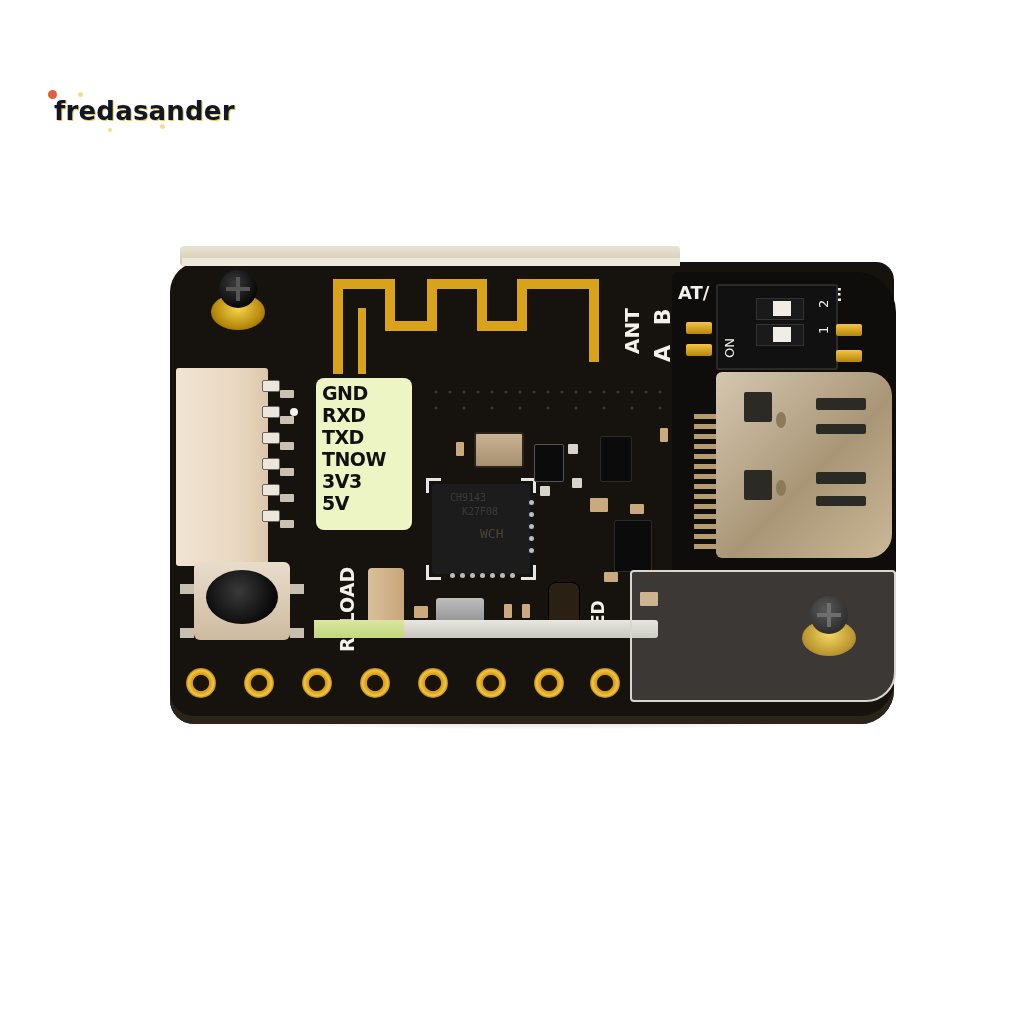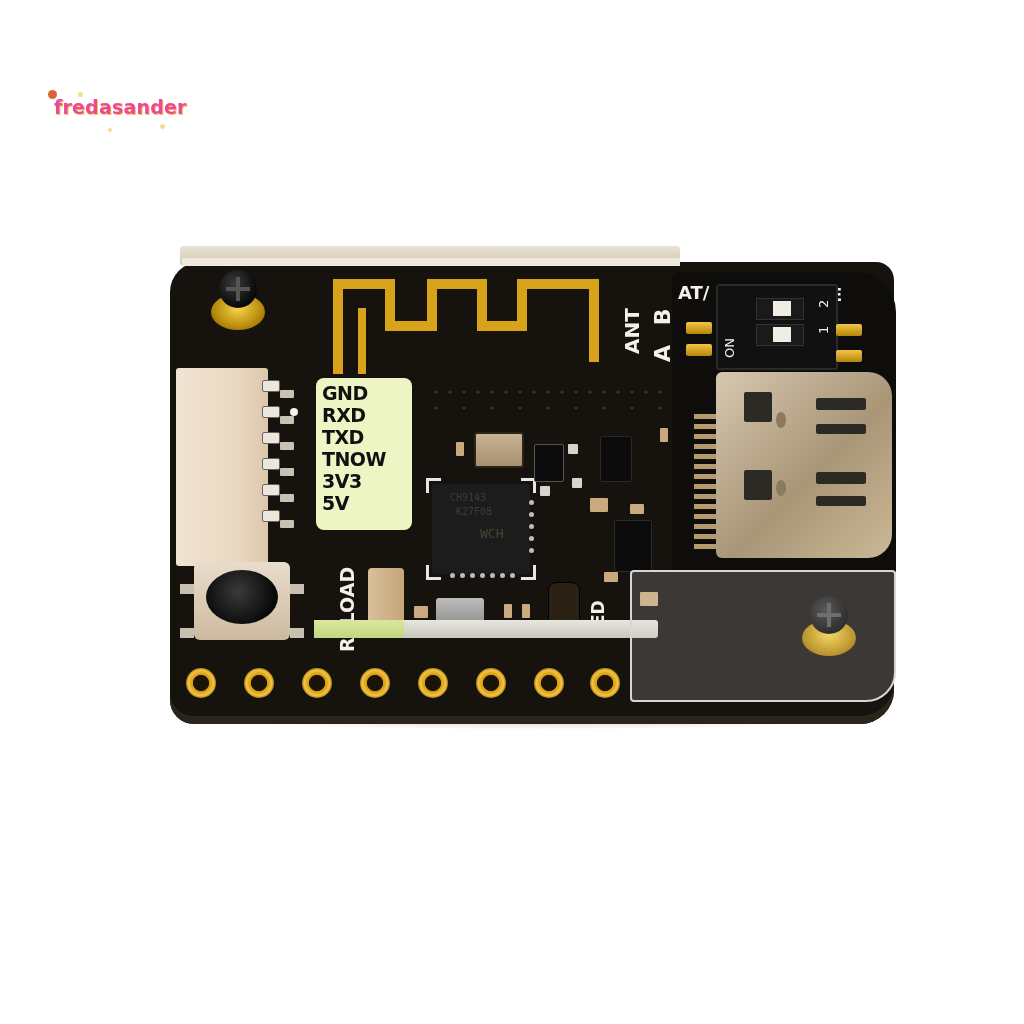--- a/index.html
+++ b/index.html
@@ -1,19 +1,19 @@
 <!DOCTYPE html>
 <html><head>
 <meta charset="utf-8">
 <style>
   html,body{margin:0;padding:0;}
   body{width:1024px;height:1024px;background:#ffffff;position:relative;overflow:hidden;font-family:"DejaVu Sans",sans-serif;}
   .abs{position:absolute;}
   
-  .wm{left:54px;top:96px;font-family:"DejaVu Sans",sans-serif;font-weight:bold;font-size:19px;color:#ec4899;text-shadow:1px 1px 0 #f2c94c;letter-spacing:0.2px;}
+  .wm{left:54px;top:96px;font-family:"DejaVu Sans",sans-serif;font-weight:bold;font-size:26px;color:#0f172a;text-shadow:1px 1px 0 #f2c94c;letter-spacing:0.2px;}
   .wm-flower{left:48px;top:90px;width:9px;height:9px;border-radius:50%;background:#e0603a;}
   .wm-dot{width:5px;height:5px;border-radius:50%;background:#f6dd8c;}
   
   .shadow{left:175px;top:700px;width:720px;height:30px;background:radial-gradient(ellipse at center,rgba(0,0,0,0.25),rgba(0,0,0,0) 70%);}
   .board{left:170px;top:262px;width:724px;height:462px;background:#16130f;border-radius:30px 18px 34px 24px;box-shadow:inset 0 -8px 0 #2a241b;}
   .board-right{left:672px;top:272px;width:224px;height:300px;background:#0e0d0b;border-radius:6px 40px 0 0;}
   .rf-shield{left:180px;top:246px;width:500px;height:20px;background:linear-gradient(#e9e3d3,#cfc5ae);border-radius:4px;}
   .rf-lid{left:182px;top:258px;width:498px;height:8px;background:#efe9dc;}
   .clear-lower{left:630px;top:570px;width:262px;height:128px;background:rgba(230,230,225,0.18);border:2px solid #d8d6cf;border-radius:4px 4px 30px 4px;}
   .clear-strip{left:314px;top:620px;width:344px;height:18px;background:linear-gradient(#e7e6df,#c9c8bf);border-radius:3px;}
@@ -210,21 +210,21 @@
 <div class="abs usb-open" style="left:816px;top:398px;width:50px;height:12px"></div>
 <div class="abs usb-open" style="left:816px;top:424px;width:50px;height:10px"></div>
 <div class="abs usb-open" style="left:744px;top:470px;width:28px;height:30px"></div>
 <div class="abs usb-open" style="left:816px;top:472px;width:50px;height:12px"></div>
 <div class="abs usb-open" style="left:816px;top:496px;width:50px;height:10px"></div>
 <div class="abs" style="left:776px;top:412px;width:10px;height:16px;border-radius:50%;background:#8b7a5c"></div>
 <div class="abs" style="left:776px;top:480px;width:10px;height:16px;border-radius:50%;background:#8b7a5c"></div>
 
 <div class="abs chip">
   <div class="chip-txt" style="left:18px;top:8px">CH9143</div>
-  <div class="chip-txt" style="left:24px;top:22px">K27F08</div>
+  <div class="chip-txt" style="left:30px;top:22px">K27F08</div>
   <div class="chip-txt" style="left:48px;top:42px;font-size:13px;color:#4a4433">WCH</div>
   <div class="chip-corner" style="left:-6px;top:-6px;border-width:3px 0 0 3px"></div>
   <div class="chip-corner" style="right:-6px;top:-6px;border-width:3px 3px 0 0"></div>
   <div class="chip-corner" style="left:-6px;bottom:-6px;border-width:0 0 3px 3px"></div>
   <div class="chip-corner" style="right:-6px;bottom:-6px;border-width:0 3px 3px 0"></div>
   <div class="chip-pad" style="left:18px;bottom:-4px"></div>
     <div class="chip-pad" style="left:28px;bottom:-4px"></div>
     <div class="chip-pad" style="left:38px;bottom:-4px"></div>
     <div class="chip-pad" style="left:48px;bottom:-4px"></div>
     <div class="chip-pad" style="left:58px;bottom:-4px"></div>

